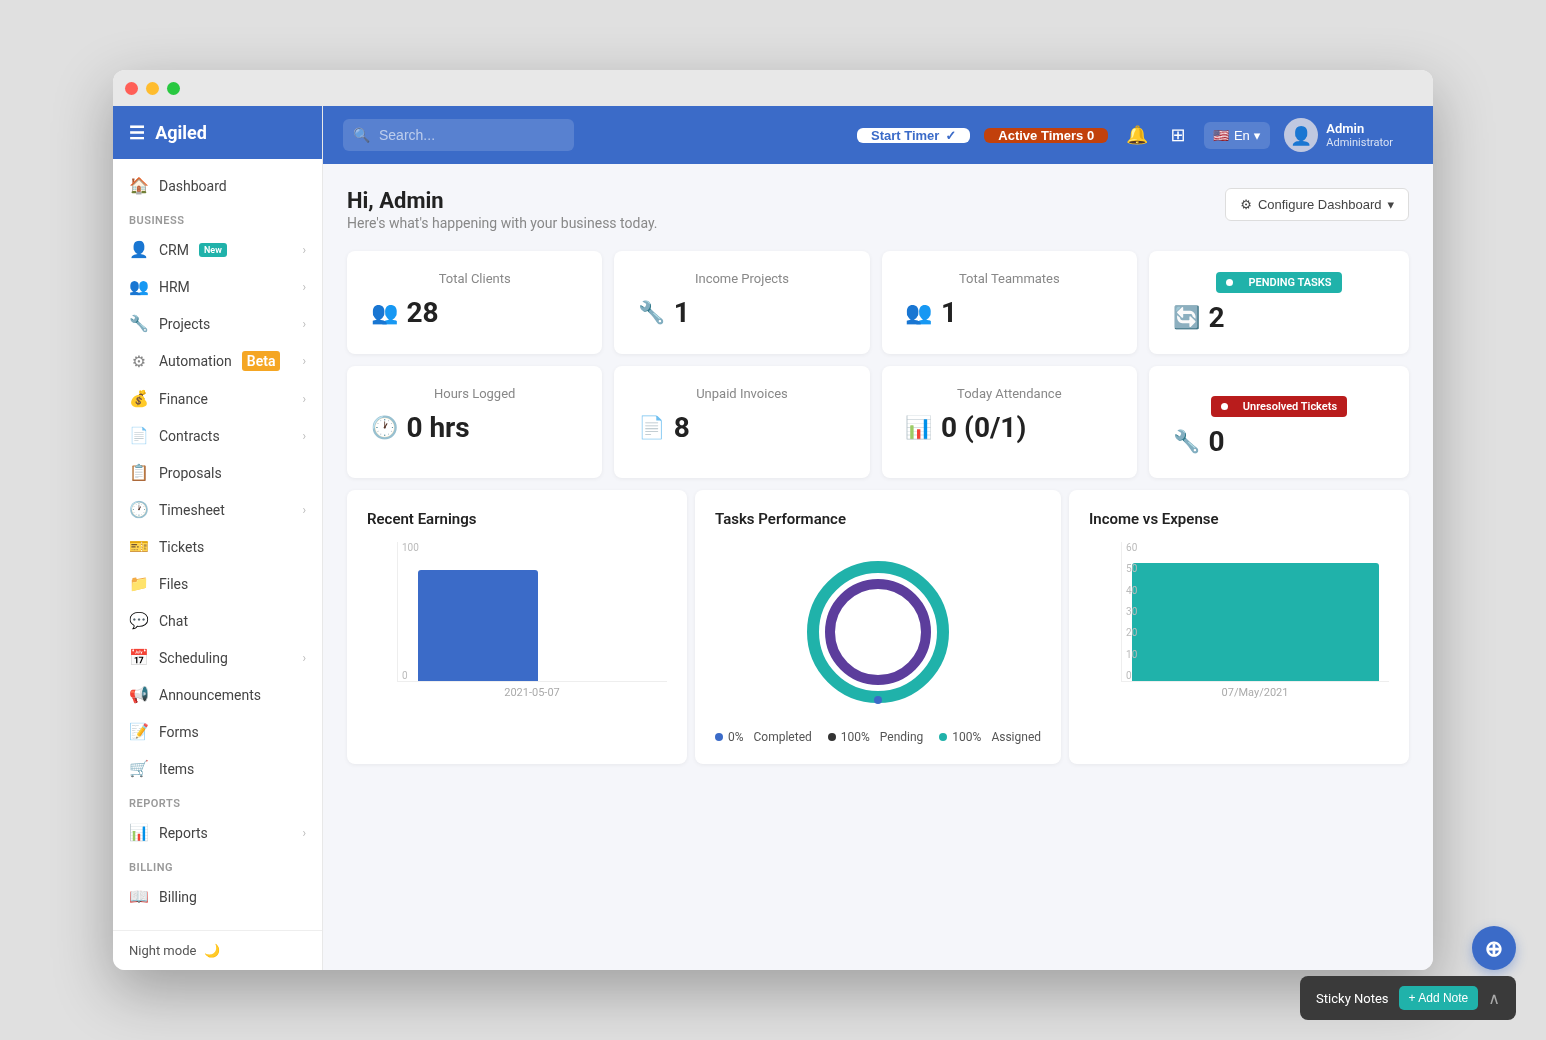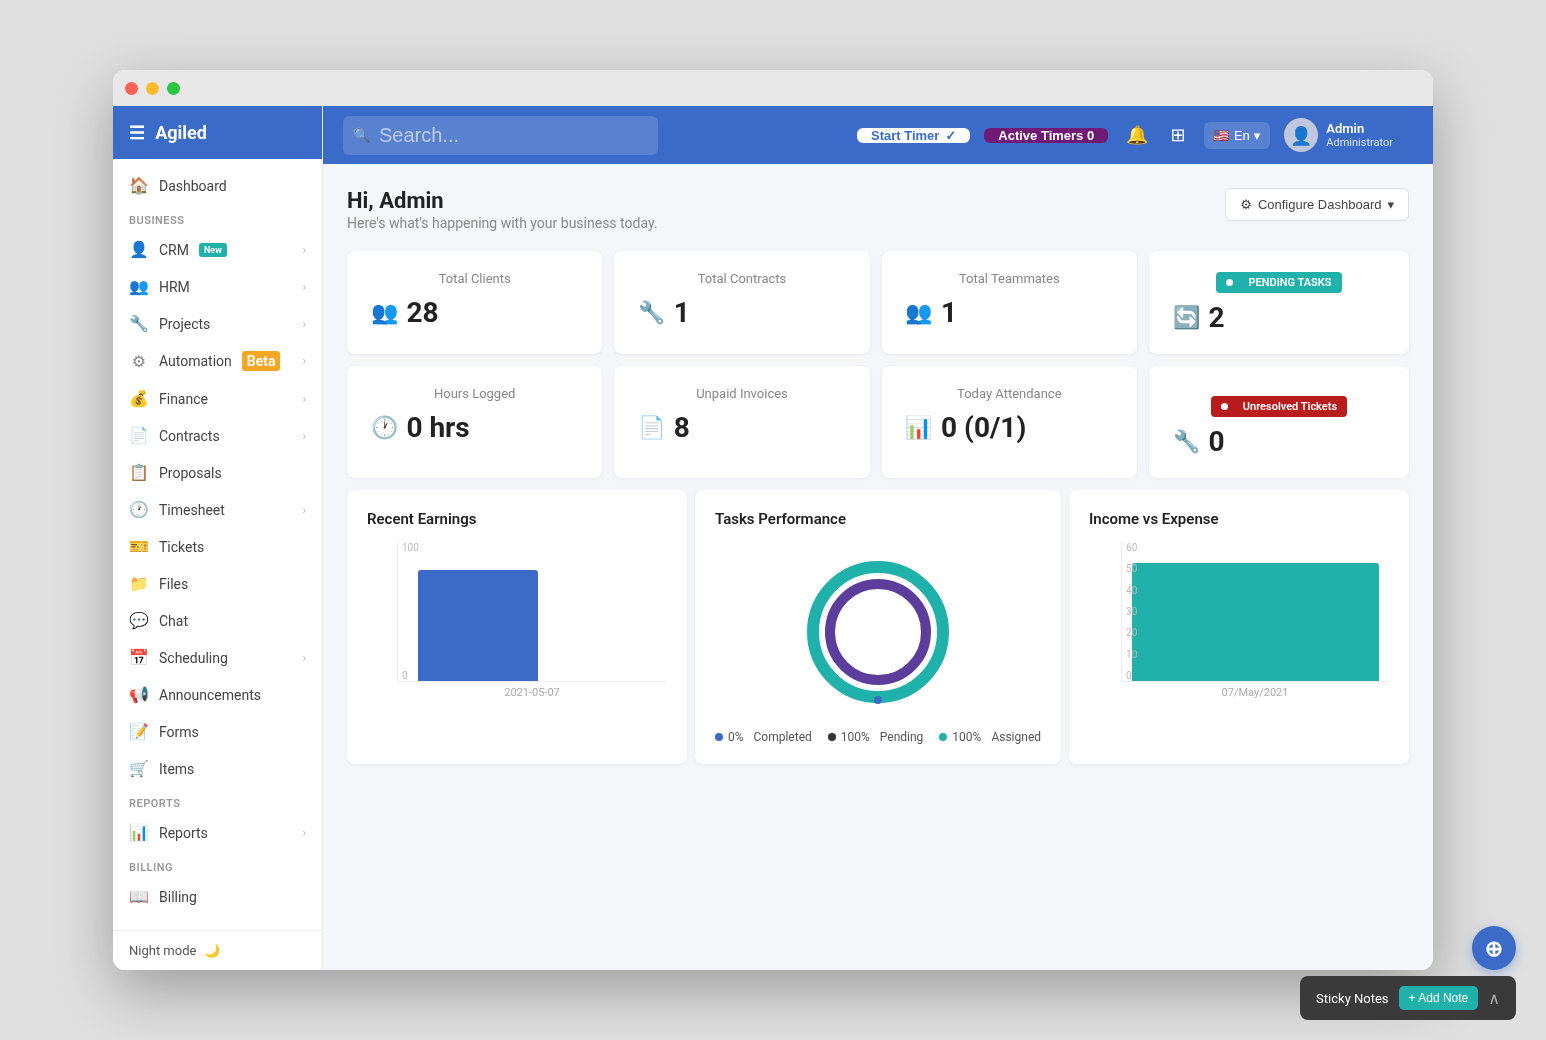--- a/index.html
+++ b/index.html
@@ -127,21 +127,21 @@
       height: 58px;
       gap: 14px;
     }
     .header-search {
       flex: 1;
       background: rgba(255,255,255,0.15);
       border: none;
       border-radius: 6px;
       padding: 8px 14px 8px 36px;
       color: #bef264;
-      font-size: 20px;
+      font-size: 14px;
       outline: none;
       max-width: 500px;
     }
     .header-search::placeholder { color: rgba(255,255,255,0.6); }
     .search-wrap { position: relative; flex: 1; max-width: 500px; }
     .search-icon-pos {
       position: absolute;
       left: 10px;
       top: 50%;
       transform: translateY(-50%);
@@ -156,21 +156,21 @@
       padding: 0 14px;
       font-size: 13px;
       font-weight: 600;
       cursor: pointer;
       display: flex;
       align-items: center;
       gap: 6px;
       white-space: nowrap;
     }
     .header-btn.active-timers {
-      background: #701a75;
+      background: #c2410c;
       color: #fff;
       align-items: flex-end;
     }
     .header-icon-btn {
       color: #fff;
       font-size: 18px;
       cursor: pointer;
       background: none;
       border: none;
       padding: 4px;
@@ -606,21 +606,21 @@
 
         <div class="stats-grid">
           <div class="stat-card">
             <div class="stat-label">Total Clients</div>
             <div class="stat-value">
               <span class="stat-icon">👥</span>
               <span>28</span>
             </div>
           </div>
           <div class="stat-card">
-            <div class="stat-label">Total Contracts</div>
+            <div class="stat-label">Income Projects</div>
             <div class="stat-value">
               <span class="stat-icon">🔧</span>
               <span>1</span>
             </div>
           </div>
           <div class="stat-card">
             <div class="stat-label">Total Teammates</div>
             <div class="stat-value">
               <span class="stat-icon">👥</span>
               <span>1</span>

